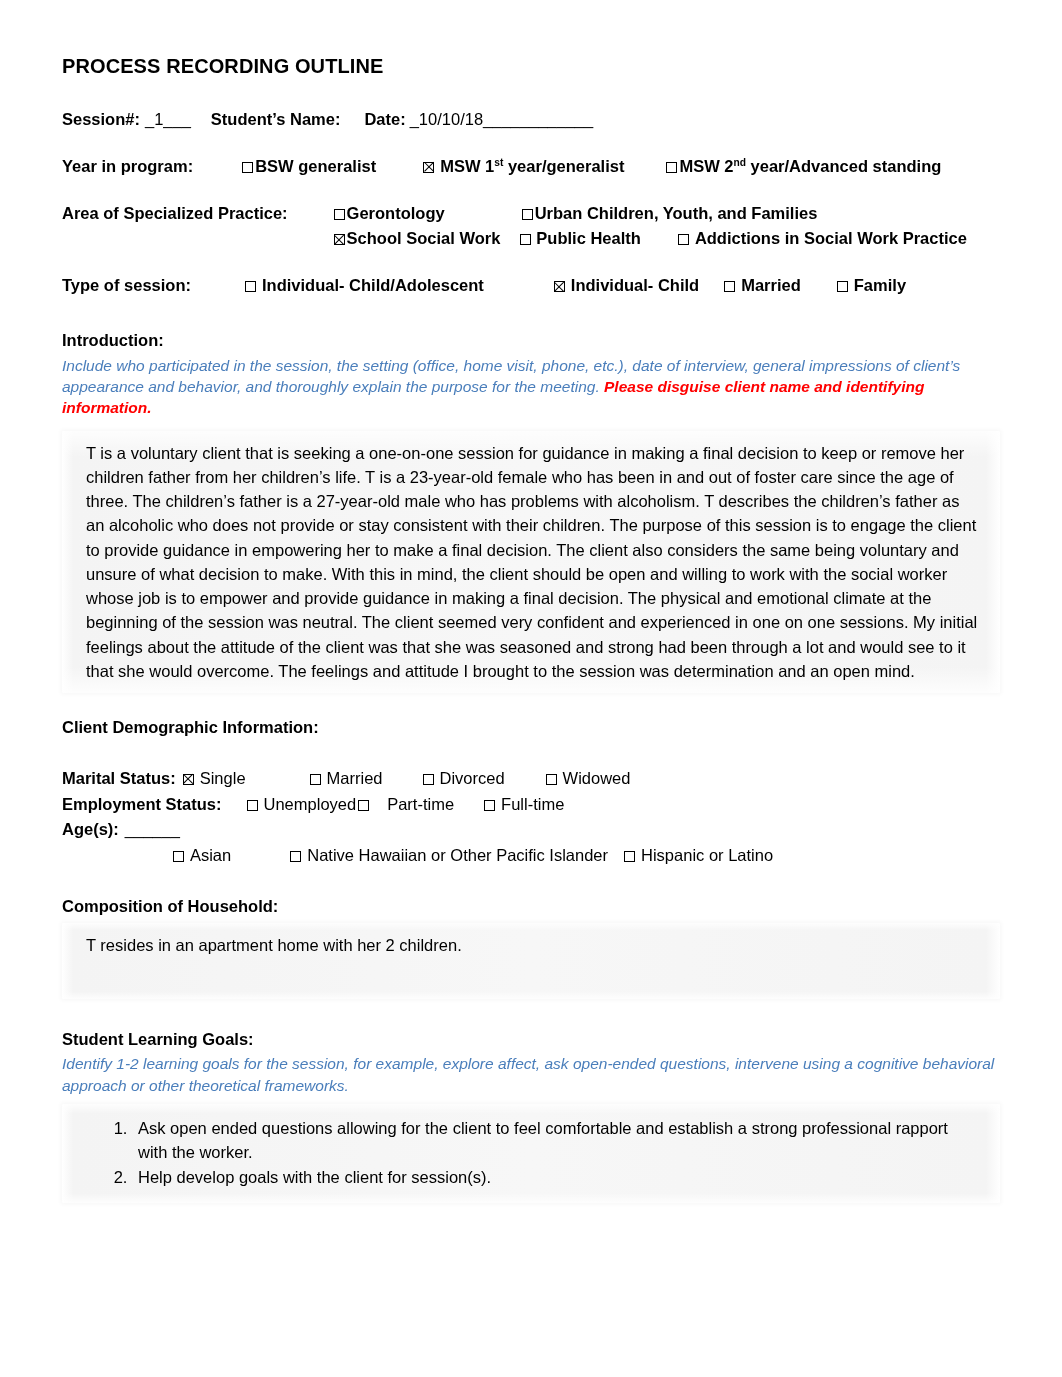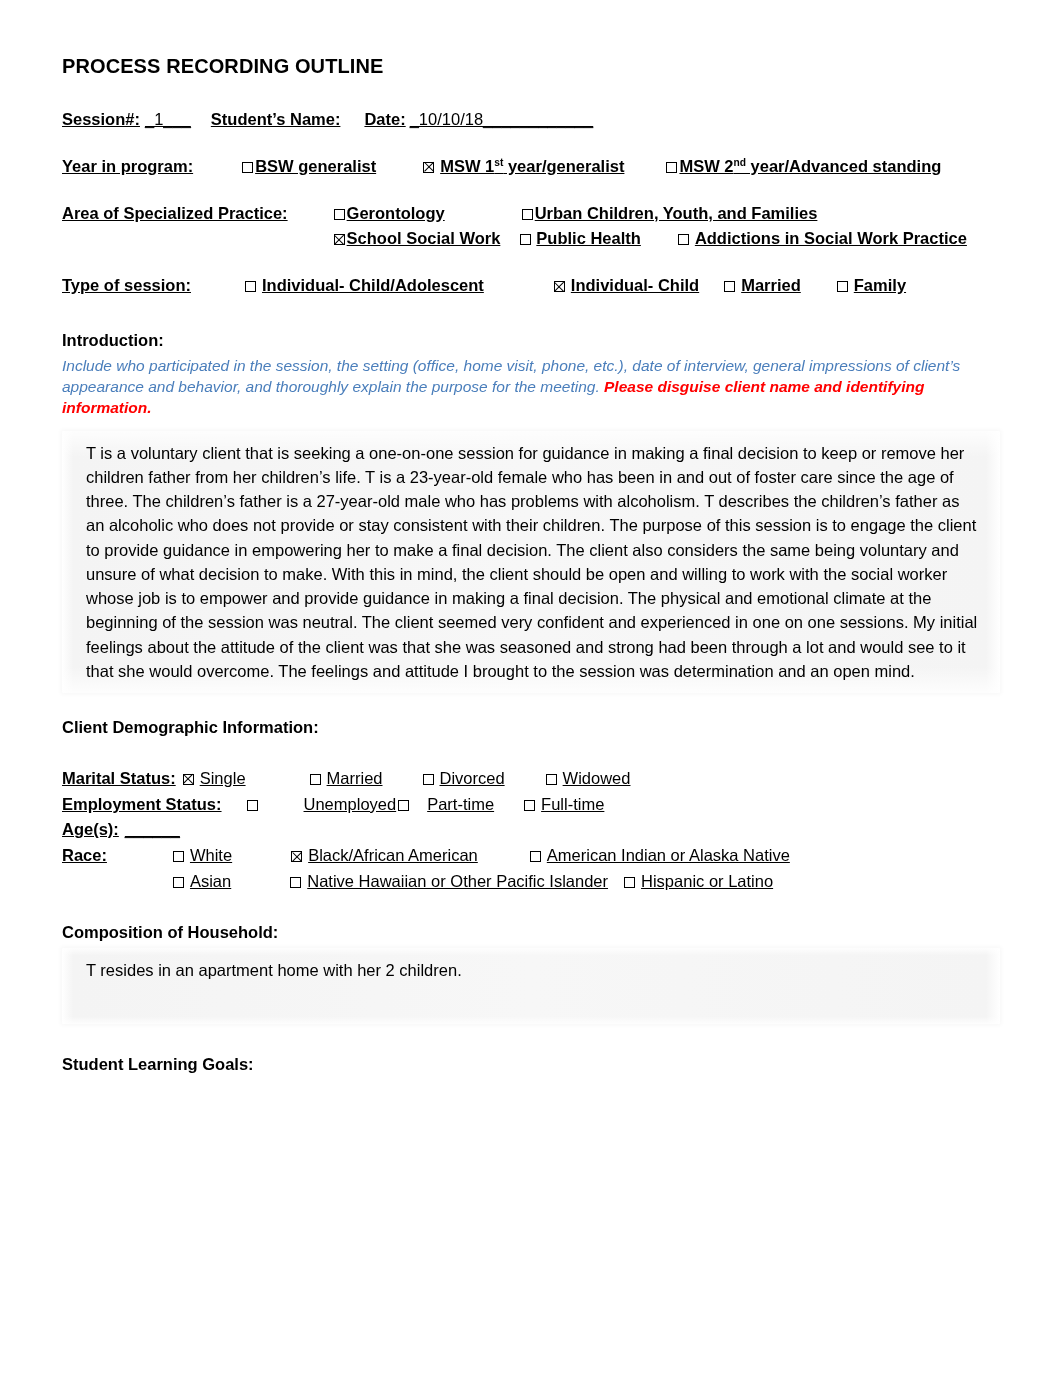--- a/index.html
+++ b/index.html
@@ -30,21 +30,20 @@
     line-height: 1.1;
   }
 
   
   .row {
     display: flex;
     align-items: flex-start;
     flex-wrap: nowrap;
     font-size: 16.5px;
     line-height: 1.5;
-    text-decoration: underline;
   }
   .lbl {
     font-weight: bold;
     white-space: nowrap;
   }
   .val {
     font-weight: normal;
     white-space: nowrap;
   }
 
@@ -264,55 +263,40 @@
         <span style="margin-left:4px;">Divorced</span>
       </span>
       <span class="opt val" style="margin-left:41px;">
         <span class="cb"></span>
         <span style="margin-left:4px;">Widowed</span>
       </span>
     </div>
 
     <div class="row mt-tight">
       <span class="lbl">Employment Status:</span>
-      <span class="opt val" style="margin-left:25px;gap:40px;">
+      <span class="opt val" style="margin-left:25px;">
         <span class="cb"></span>
         <span style="margin-left:4px;">Unemployed</span>
       </span>
       <span class="opt val" style="margin-left:2px;gap:12px;">
         <span class="cb"></span>
         <span style="margin-left:4px;">Part-time</span>
       </span>
       <span class="opt val" style="margin-left:30px;">
         <span class="cb"></span>
         <span style="margin-left:4px;">Full-time</span>
       </span>
     </div>
 
 
     <div class="row mt-tight">
       <span class="lbl">Age(s):</span>
       <span class="val" style="margin-left:6px;">______</span>
     </div>
 
-    <div class="row mt-tight">
-      <span class="lbl">Race:</span>
-      <span class="opt val" style="margin-left:66px;">
-        <span class="cb"></span>
-        <span style="margin-left:4px;">White</span>
-      </span>
-      <span class="opt val" style="margin-left:59px;">
-        <span class="cb checked"></span>
-        <span style="margin-left:4px;">Black/African American</span>
-      </span>
-      <span class="opt val" style="margin-left:52px;">
-        <span class="cb"></span>
-        <span style="margin-left:4px;">American Indian or Alaska Native</span>
-      </span>
-    </div>
 
     <div class="row mt-tight">
       <span class="lbl" style="visibility:hidden;">Race:</span>
       <span class="opt val" style="margin-left:66px;">
         <span class="cb"></span>
         <span style="margin-left:4px;">Asian</span>
       </span>
       <span class="opt val" style="margin-left:59px;">
         <span class="cb"></span>
         <span style="margin-left:4px;">Native Hawaiian or Other Pacific Islander</span>
@@ -326,16 +310,23 @@
 
   <div style="margin-top:26px;">
     <div class="sec-head">Composition of Household:</div>
     <div class="contentbox" style="margin-top:4px; min-height:56px;">
       <p class="body-text">T resides in an apartment home with her 2 children.</p>
     </div>
   </div>
 
   <div style="margin-top:28px;">
     <div class="sec-head">Student Learning Goals:</div>
-
+    <p class="instr">Identify 1-2 learning goals for the session, for example, explore affect, ask open-ended questions, intervene using a cognitive behavioral approach or other theoretical frameworks.</p>
+
+    <div class="contentbox" style="margin-top:8px; padding-top:12px; padding-bottom:14px;">
+      <ol class="goals">
+        <li>Ask open ended questions allowing for the client to feel comfortable and establish a strong professional rapport with the worker.</li>
+        <li>Help develop goals with the client for session(s).</li>
+      </ol>
+    </div>
   </div>
 
 </div>
 
 </body></html>

